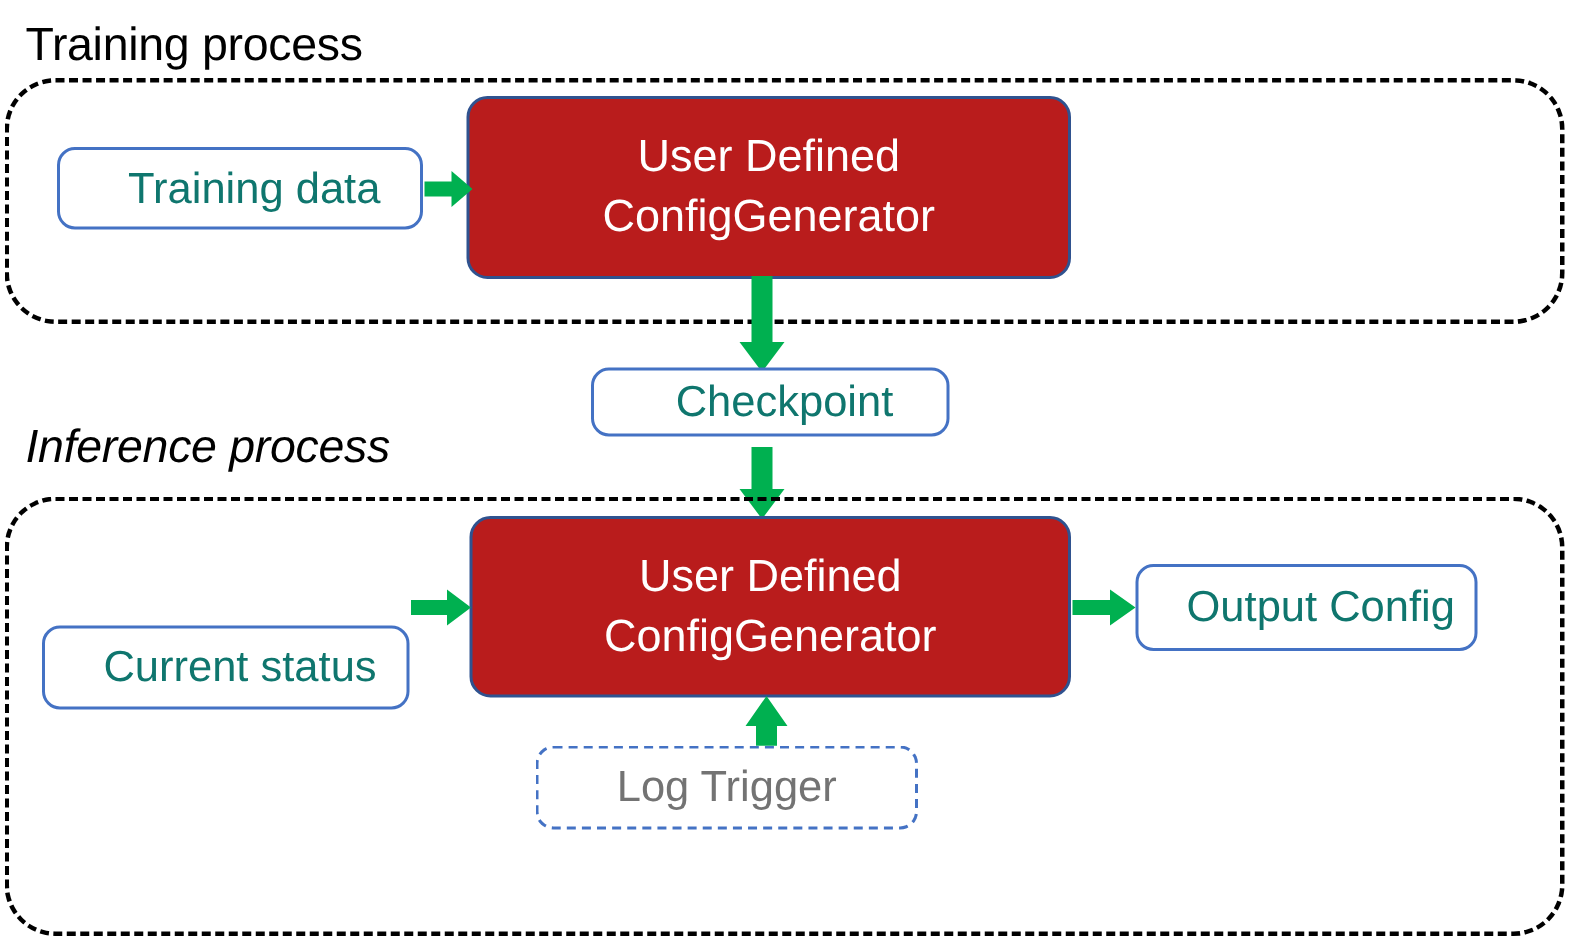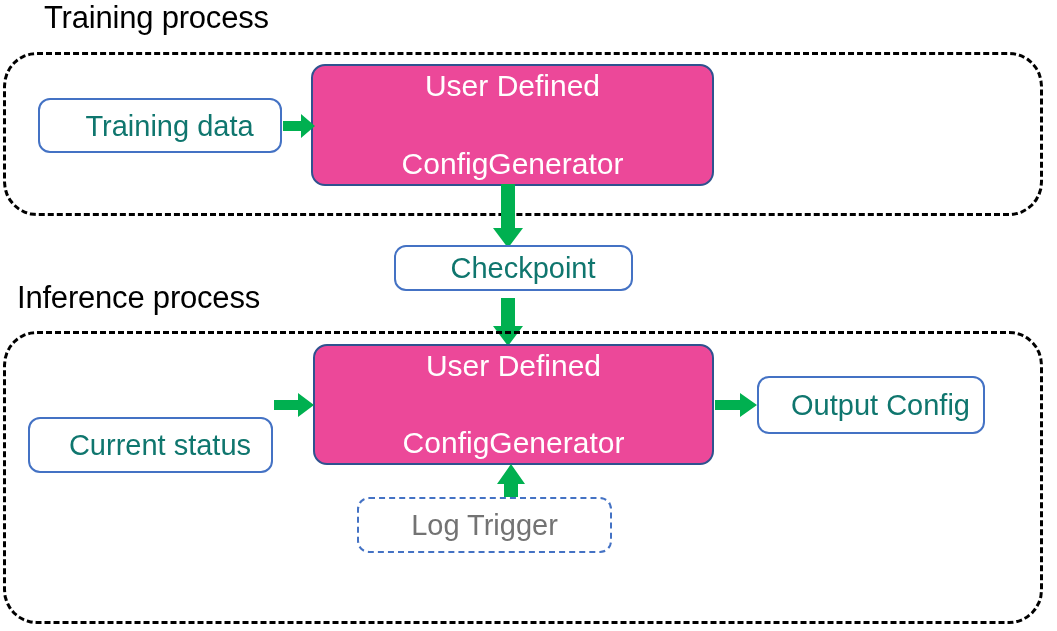--- a/index.html
+++ b/index.html
@@ -43,27 +43,27 @@
     justify-content: center;
     color: #0f766e;
     font-size: 29px;
     line-height: 32px;
     white-space: nowrap;
     padding-left: 19px;
   }
 
   
   .blue-box {
-    background: #ec4899;
+    background: #b91c1c;
     border: 2px solid #2F528F;
     border-radius: 14px;
     display: flex;
     flex-direction: column;
     align-items: center;
-    justify-content: space-between;
+    justify-content: center;
     color: #ffffff;
     font-size: 30px;
     line-height: 40px;
     white-space: nowrap;
   }
   .blue-box span { display: block; }
 
   
   .trigger-box {
     border: 2px dashed #4472C4;
@@ -79,21 +79,21 @@
   }
 
   
   .arrow-svg { position: absolute; overflow: visible; }
 </style>
 </head>
 <body>
 
 <div id="canvas">
 
-  <div class="abs section-title" style="left:17px; top:1px;margin-left:27px;">Training process</div>
+  <div class="abs section-title" style="left:17px; top:13px;">Training process</div>
 
   <div class="abs process-container" style="left:3px; top:52px; width:1040px; height:164px;"></div>
 
   <div class="abs data-box" style="left:38px; top:98px; width:244px; height:55px;">Training data</div>
 
   <div class="abs blue-box" style="left:311px; top:64px; width:403px; height:122px;">
     <span>User Defined</span>
     <span>ConfigGenerator</span>
   </div>
 
@@ -104,21 +104,21 @@
   <svg class="arrow-svg" style="left:495px; top:184px; width:34px; height:66px;" viewBox="0 0 34 66">
     <path d="M6,0 L20,0 L20,44 L28,44 L13,64 L-2,44 L6,44 Z" fill="#00B050"></path>
   </svg>
 
   <div class="abs data-box" style="left:394px; top:245px; width:239px; height:46px;">Checkpoint</div>
 
   <svg class="arrow-svg" style="left:495px; top:298px; width:34px; height:50px;" viewBox="0 0 34 50">
     <path d="M6,0 L20,0 L20,28 L28,28 L13,48 L-2,28 L6,28 Z" fill="#00B050"></path>
   </svg>
 
-  <div class="abs section-title" style="left:17px; top:281px;">Inference process</div>
+  <div class="abs section-title" style="left:17px; top:281px;font-style:italic;">Inference process</div>
 
   <div class="abs process-container" style="left:3px; top:331px; width:1040px; height:293px;"></div>
 
   <div class="abs data-box" style="left:28px; top:377px; width:245px; height:56px;margin-top:40px;">Current status</div>
 
   <div class="abs blue-box" style="left:313px; top:344px; width:401px; height:121px;">
     <span>User Defined</span>
     <span>ConfigGenerator</span>
   </div>
 

